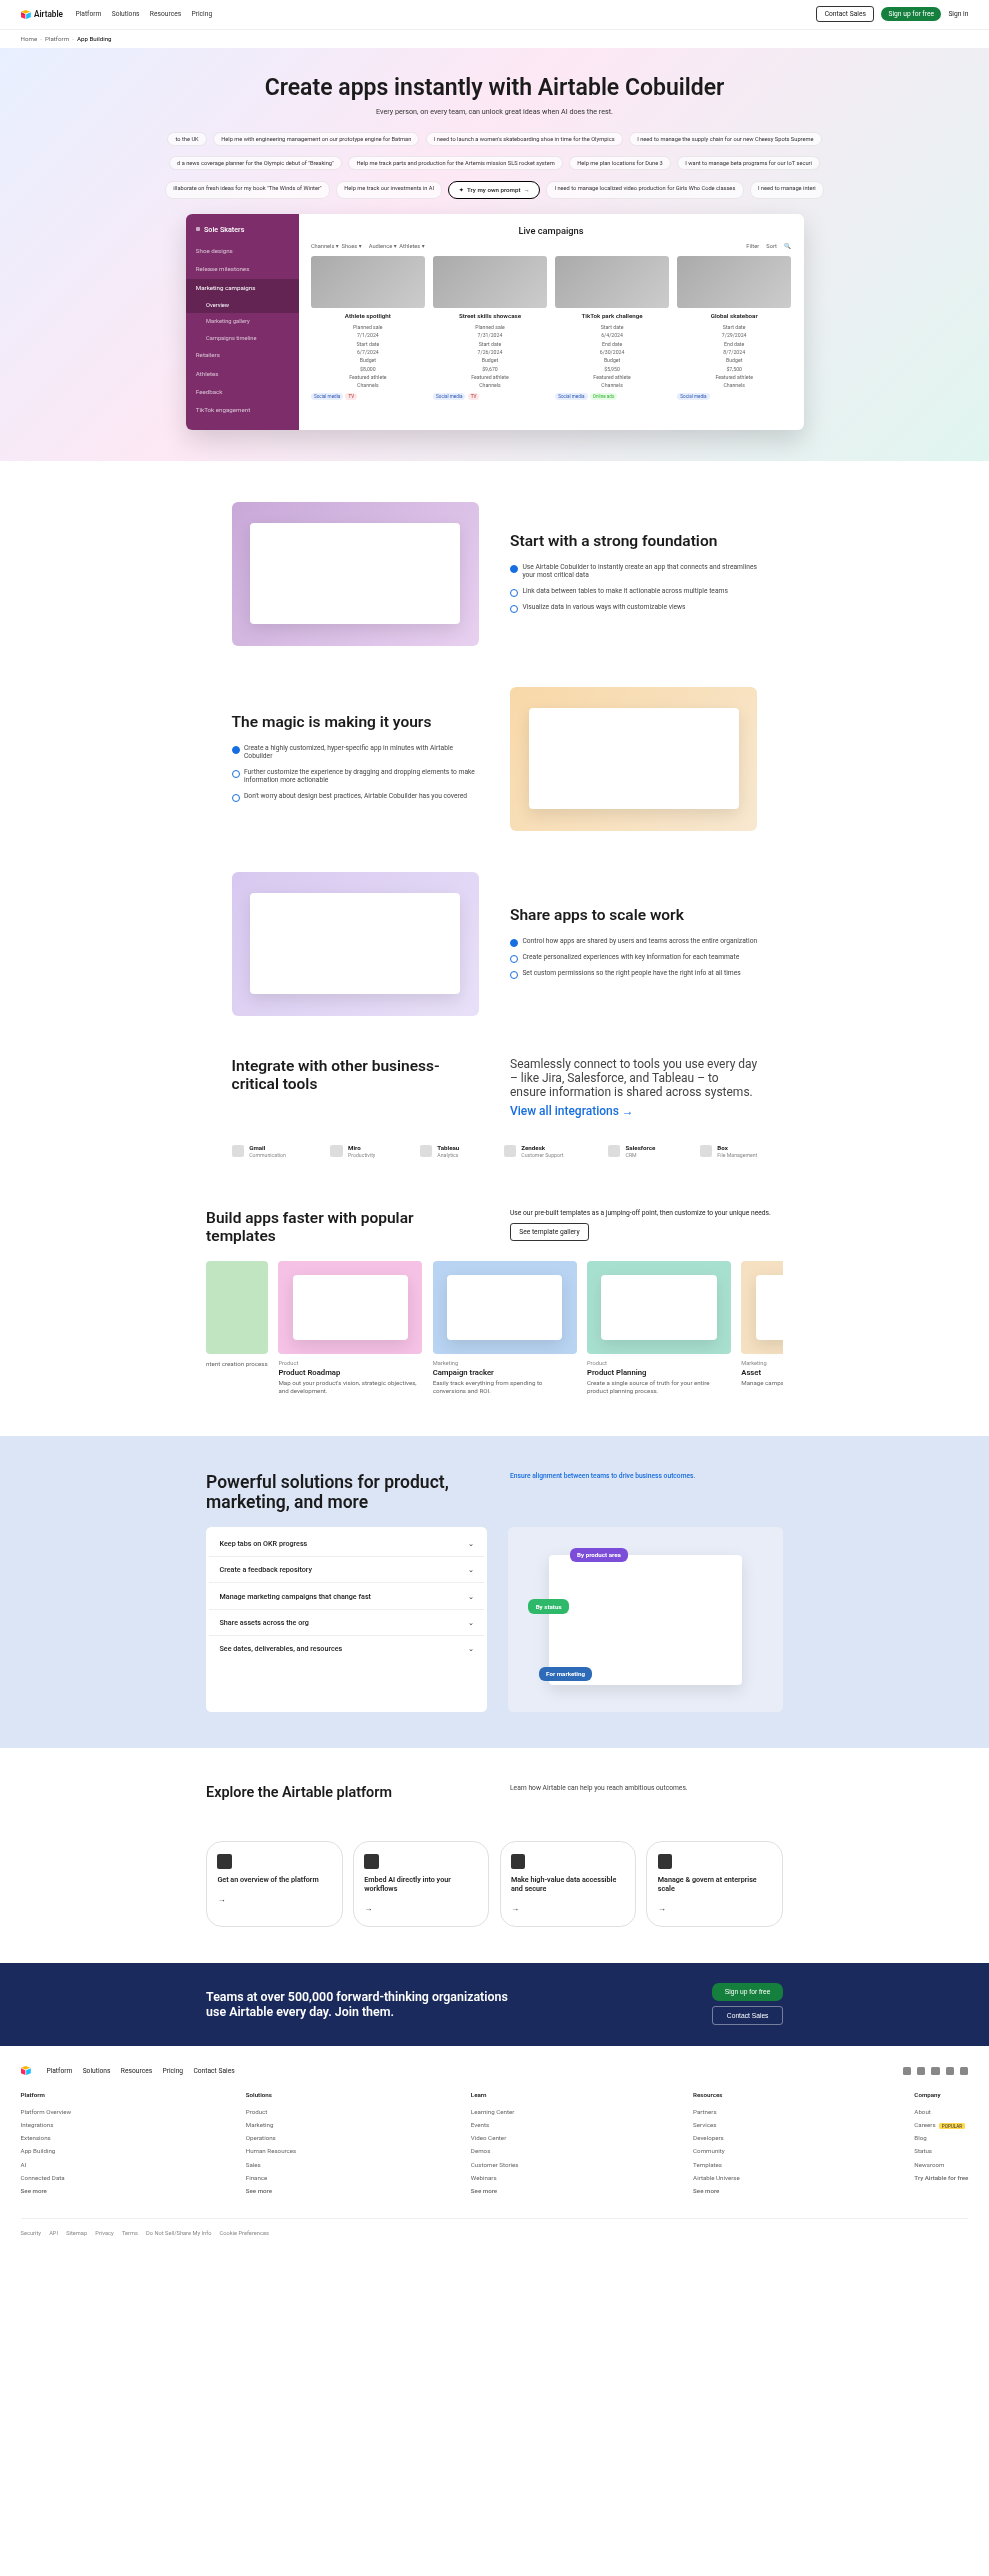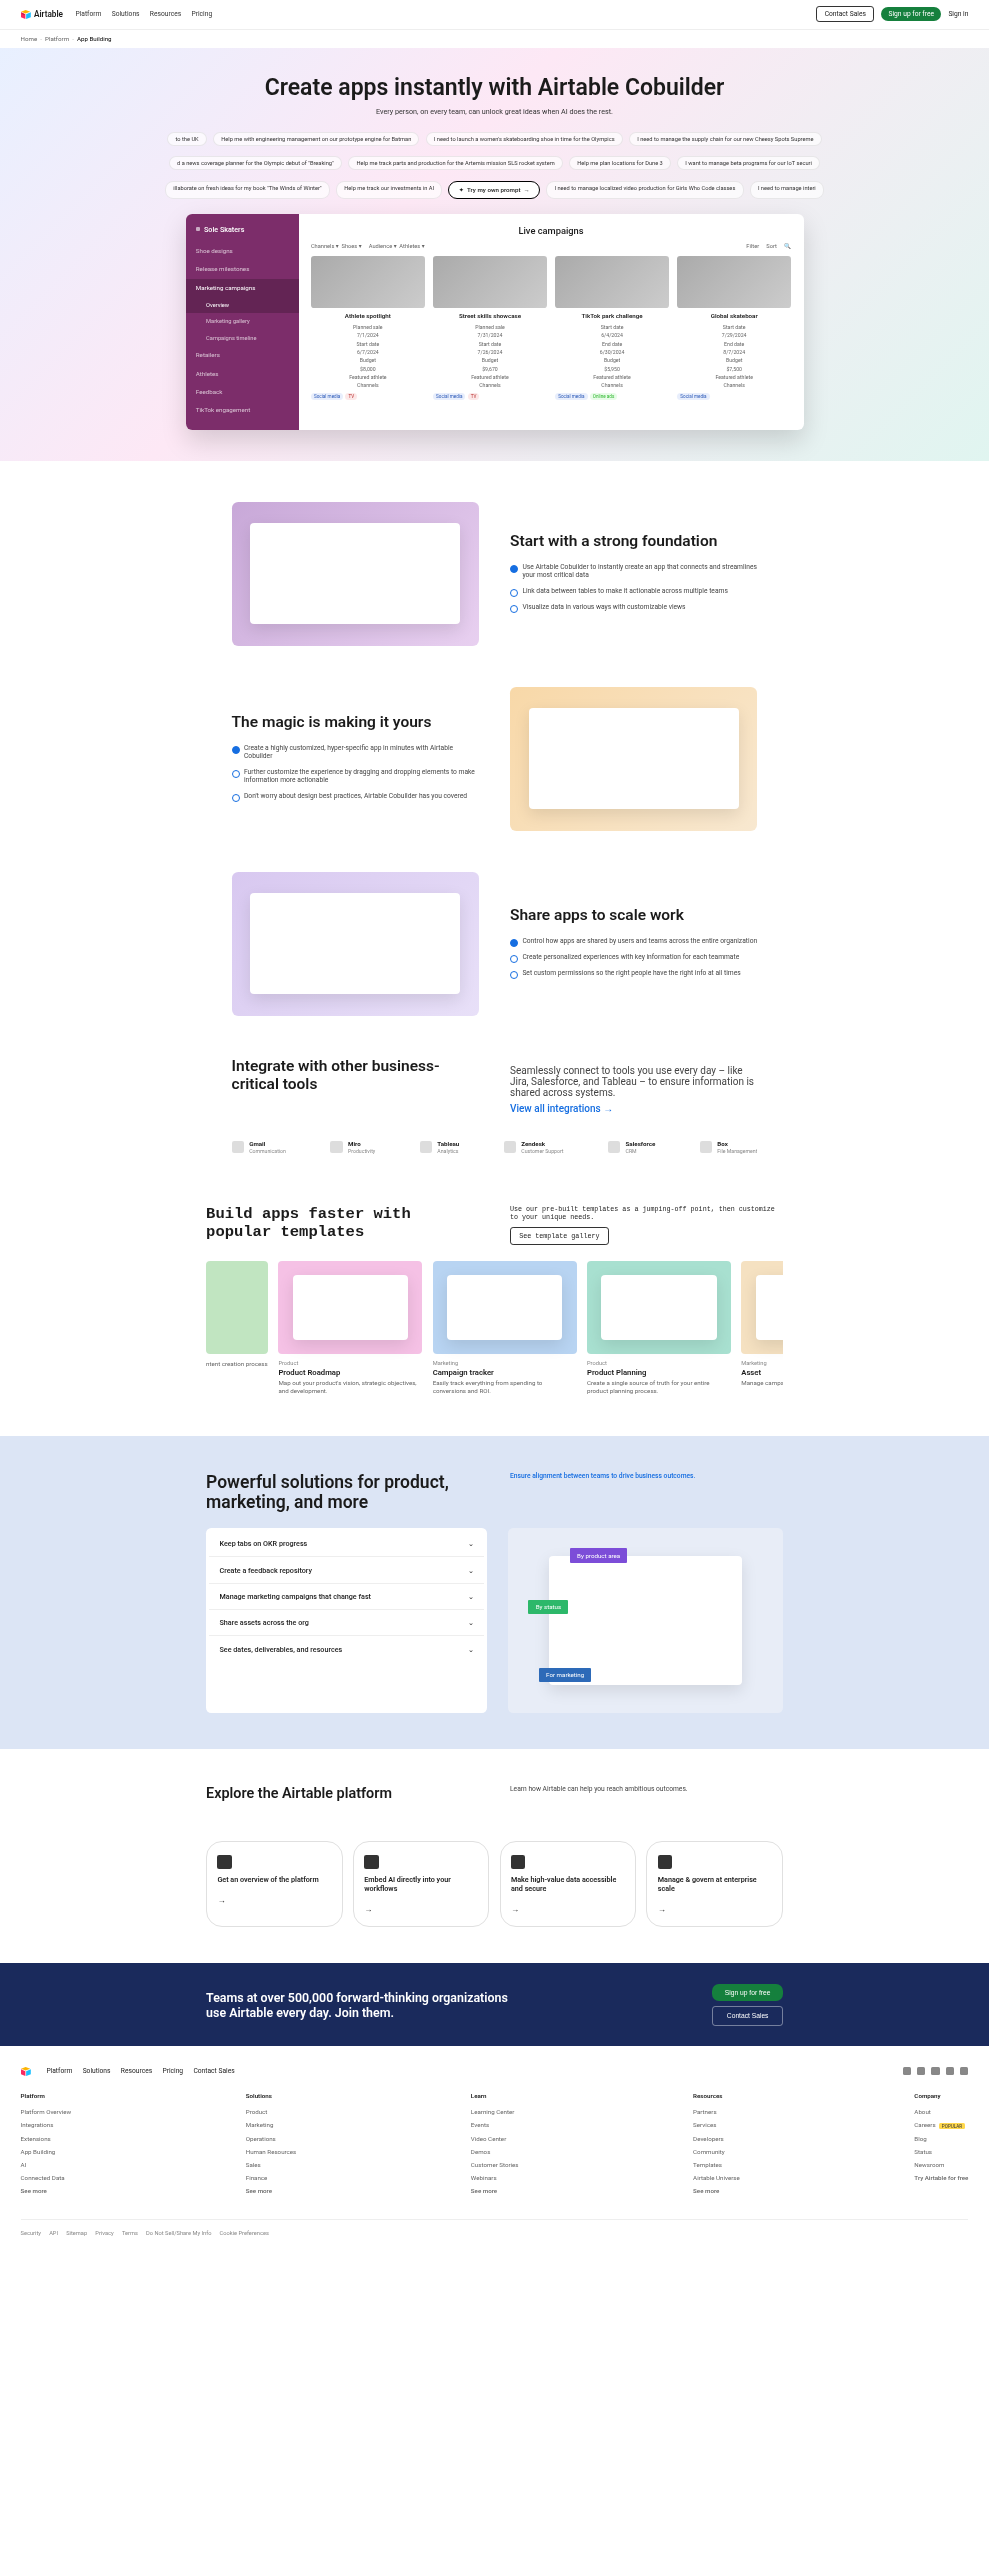--- a/index.html
+++ b/index.html
@@ -62,30 +62,30 @@
 .feature-img { flex: 1; }
 .feature-img-box { width: 100%; height: 144px; border-radius: 6.2px; background: linear-gradient(135deg, #c8a8d8, #e8d0f0); display: flex; align-items: center; justify-content: center; }
 .feature-img-box.orange { background: linear-gradient(135deg, #f8d8a8, #f8e8d0); }
 .feature-img-box.purple2 { background: linear-gradient(135deg, #d8c8f0, #e8e0f8); }
 .mini-ui { background: #fff; width: 85%; height: 70%; border-radius: 4.1px; box-shadow: 0 5.2px 15.5px rgba(0,0,0,0.1); }
 
 
 .integrate { max-width: 567px; margin: 41px auto; padding: 0 20.6px; }
 .integrate-header { display: flex; gap: 31px; align-items: flex-start; margin-bottom: 15.5px; }
 .integrate-header h2 { font-size: 15.5px; font-weight: 600; flex: 1; }
-.integrate-header .desc { flex: 1; font-size: 10px; color: #444; margin-top: 8px; }
+.integrate-header .desc { flex: 1; font-size: 12px; color: #444; }
 .integrate-header .desc a { color: #166ee1; display: block; margin-top: 5.2px; font-weight: 500; }
 .integrations-row { display: flex; justify-content: space-between; gap: 10.3px; padding: 10.3px 0; overflow: hidden; }
 .int-item { display: flex; align-items: center; gap: 5.2px; font-size: 6.2px; flex-shrink: 0; }
 .int-icon { width: 12.4px; height: 12.4px; border-radius: 2.1px; background: #ddd; }
 .int-item .sub { font-size: 5.2px; color: #888; display: block; }
 
 
 .templates { max-width: 618px; margin: 41px auto; padding: 0 20.6px; }
-.templates-header { display: flex; gap: 31px; align-items: flex-start; margin-bottom: 15.5px; font-family: Liberation Mono, monospace; }
+.templates-header { display: flex; gap: 31px; align-items: flex-start; margin-bottom: 15.5px; }
 .templates-header h2 { font-size: 15.5px; font-weight: 600; flex: 1; }
 .templates-header .right { flex: 1; font-size: 6.7px; }
 .btn-outline2 { display: inline-block; border: 0.5px solid #333; padding: 4.1px 8.2px; border-radius: 3.1px; margin-top: 6.2px; font-size: 6.7px; cursor: pointer; }
 .template-grid { display: flex; gap: 10.3px; overflow: hidden; }
 .template-card { width: 144px; flex-shrink: 0; }
 .template-img { height: 93px; border-radius: 4.1px; margin-bottom: 6.2px; display: flex; align-items: center; justify-content: center; }
 .template-card .cat { font-size: 5.7px; color: #888; }
 .template-card h4 { font-size: 7.7px; font-weight: 600; margin: 2.1px 0; }
 .template-card p { font-size: 6.2px; color: #666; }
 
@@ -97,21 +97,21 @@
 .solutions-header p { flex: 1; font-size: 6.7px; color: #166ee1; font-weight: 500; }
 .solutions-body { display: flex; gap: 20.6px; }
 .accordion { flex: 1; background: #fff; border-radius: 5.2px; padding: 3.1px; }
 .acc-item { padding: 8.2px 10.3px; border-bottom: 0.5px solid #eee; font-size: 7.2px; font-weight: 500; display: flex; justify-content: space-between; align-items: center; cursor: pointer; }
 .acc-item:last-child { border-bottom: none; }
 .acc-item.open { display: block; }
 .acc-item.open .acc-head { display: flex; justify-content: space-between; align-items: center; margin-bottom: 5.2px; font-weight: 600; }
 .acc-item .acc-body { font-size: 6.2px; color: #666; margin-bottom: 5.2px; }
 .acc-item .acc-link { font-size: 6.2px; color: #166ee1; font-weight: 500; }
 .solutions-vis { flex: 1; background: #e8edf7; border-radius: 5.2px; height: 185px; position: relative; display: flex; align-items: center; justify-content: center; }
-.solutions-vis .chip { position: absolute; padding: 3.1px 7.2px; border-radius: 1px; color: #fff; font-size: 6.2px; font-weight: 400; }
+.solutions-vis .chip { position: absolute; padding: 3.1px 7.2px; border-radius: 6px; color: #fff; font-size: 6.2px; font-weight: 700; }
 .chip.purple { background: #7c4dd8; top: 20.6px; left: 62px; }
 .chip.green { background: #2db86a; top: 72px; left: 20.6px; }
 .chip.blue { background: #2d6ab8; bottom: 31px; left: 31px; }
 
 
 .explore { max-width: 618px; margin: 36px auto; padding: 0 20.6px; }
 .explore-header { display: flex; gap: 31px; margin-bottom: 15.5px; }
 .explore-header h2 { font-size: 14.4px; font-weight: 600; flex: 1; }
 .explore-header p { flex: 1; font-size: 6.7px; color: #444; }
 .explore-grid { display: flex; gap: 10.3px; }

